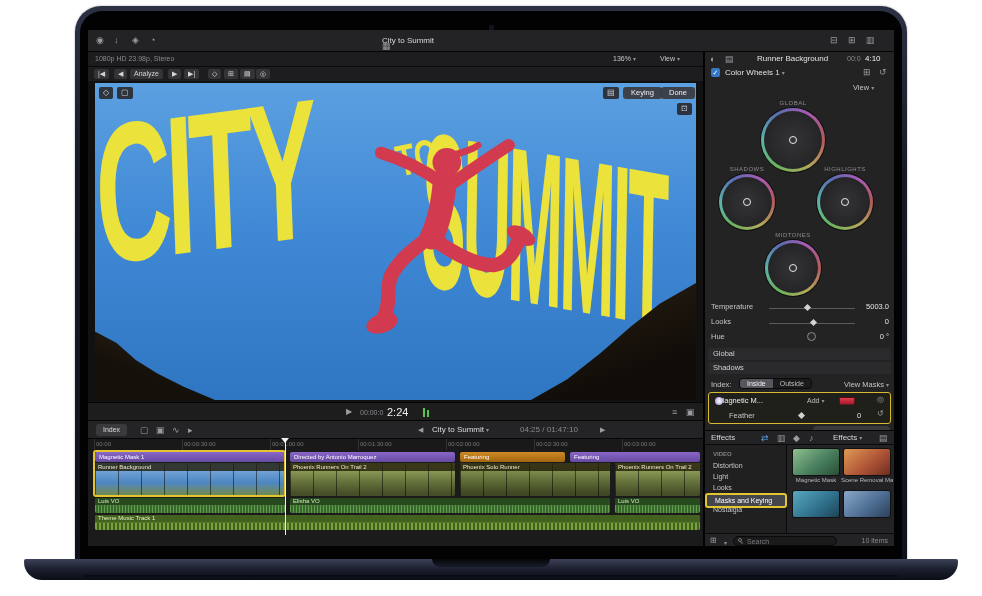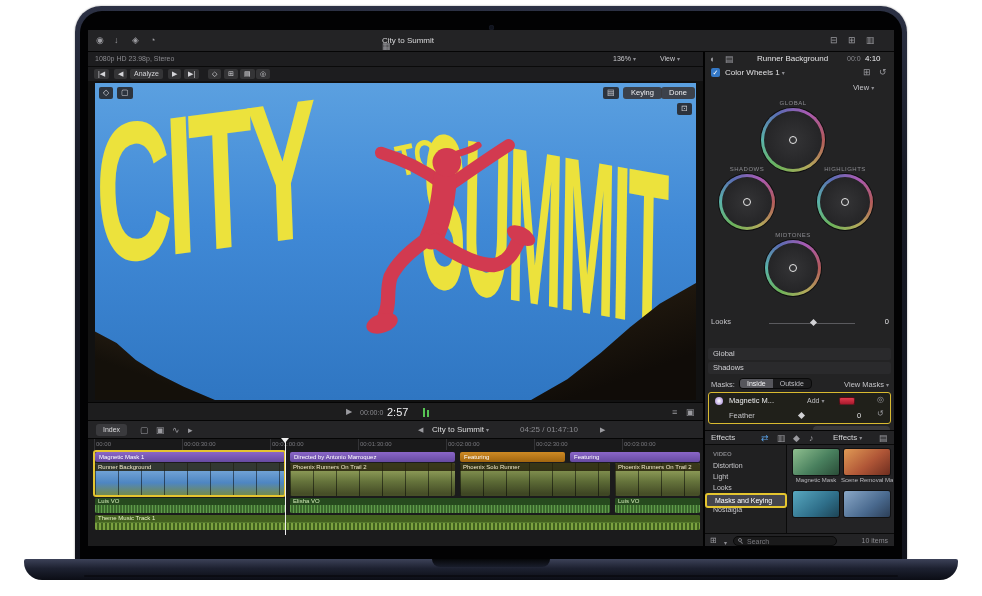--- a/index.html
+++ b/index.html
@@ -178,21 +178,21 @@
         <span class="oicon" style="left:508px;top:4px">▤</span>
         <span class="obtn" style="left:528px;top:4px">Keying</span>
         <span class="obtn" style="left:566px;top:4px">Done</span>
         <span class="oicon" style="left:582px;top:20px">⊡</span>
       </div>
     </div>
 
     <div class="transport">
       <span class="ico" style="position:absolute;left:258px;top:5px;font-size:8px">▶</span>
       <span class="t7 dim" style="position:absolute;left:272px;top:6px">00:00:0</span>
-      <span style="position:absolute;left:299px;top:3px;font-size:11px;color:#f0f0f2">2:57</span>
+      <span style="position:absolute;left:299px;top:3px;font-size:11px;color:#f0f0f2">2:24</span>
       <span class="meter" style="left:335px;top:5px;height:9px"></span>
       <span class="meter" style="left:339px;top:7px;height:7px"></span>
       <span class="ico" style="position:absolute;left:584px;top:5px">≡</span>
       <span class="ico" style="position:absolute;left:598px;top:5px">▣</span>
     </div>
 
     <div class="tltb">
       <span class="idx">Index</span>
       <span class="ico" style="position:absolute;left:52px;top:5px">▢</span>
       <span class="ico" style="position:absolute;left:68px;top:5px">▣</span>
@@ -290,42 +290,53 @@
 
       <span class="wlab" style="left:58px;top:48px;width:60px">GLOBAL</span>
       <div class="wheel" style="left:56px;top:56px;width:64px;height:64px"></div>
       <span class="wlab" style="left:12px;top:114px;width:60px">SHADOWS</span>
       <div class="wheel" style="left:14px;top:122px;width:56px;height:56px"></div>
       <span class="wlab" style="left:110px;top:114px;width:60px">HIGHLIGHTS</span>
       <div class="wheel" style="left:112px;top:122px;width:56px;height:56px"></div>
       <span class="wlab" style="left:58px;top:180px;width:60px">MIDTONES</span>
       <div class="wheel" style="left:60px;top:188px;width:56px;height:56px"></div>
 
+      <div class="row" style="top:248px;height:14px">
+        <span class="t75" style="position:absolute;left:6px;top:2px;color:#c4c4c8">Temperature</span>
+        <span class="track" style="left:64px;top:8px;width:86px"></span>
+        <span class="thumbk" style="left:100px;top:7px"></span>
+        <span class="t75" style="position:absolute;right:5px;top:2px;color:#e4e4e6">5003.0</span>
+      </div>
       <div class="row" style="top:263px;height:14px">
         <span class="t75" style="position:absolute;left:6px;top:2px;color:#c4c4c8">Looks</span>
         <span class="track" style="left:64px;top:8px;width:86px"></span>
         <span class="thumbk" style="left:106px;top:7px"></span>
         <span class="t75" style="position:absolute;right:5px;top:2px;color:#e4e4e6">0</span>
       </div>
+      <div class="row" style="top:278px;height:14px">
+        <span class="t75" style="position:absolute;left:6px;top:2px;color:#c4c4c8">Hue</span>
+        <span class="knob" style="left:102px;top:2px"></span>
+        <span class="t75" style="position:absolute;right:5px;top:2px;color:#e4e4e6">0 °</span>
+      </div>
 
       <div class="grp" style="top:296px">Global</div>
       <div class="grp" style="top:310px">Shadows</div>
 
       <div class="row" style="top:325px;height:14px">
-        <span class="t75" style="position:absolute;left:6px;top:3px;color:#c4c4c8">Masks:</span>
+        <span class="t75" style="position:absolute;left:6px;top:3px;color:#c4c4c8">Index:</span>
         <span class="seg" style="left:34px;top:1px">
           <span class="on">Inside</span>
           <span>Outside</span>
         </span>
         <span class="t75" style="position:absolute;right:5px;top:3px;color:#c4c4c8"><span>View Masks</span><span class="caret">▾</span></span>
       </div>
 
       <div class="maskbox">
         <span style="position:absolute;left:6px;top:4px;width:8px;height:8px;border-radius:50%;background:radial-gradient(circle,#fff,#9a7ad0)"></span>
-        <span class="t75" style="position:absolute;left:20px;top:3px;color:#ececee">Magnetic M...</span>
+        <span class="t75" style="position:absolute;left:9px;top:3px;color:#ececee">Magnetic M...</span>
         <span class="t7" style="position:absolute;left:98px;top:4px;color:#c0c0c4"><span>Add</span><span class="caret">▾</span></span>
         <span class="swatch" style="left:130px;top:4px"></span>
         <span class="ico" style="position:absolute;left:168px;top:3px;font-size:8px">◎</span>
         <span class="t75" style="position:absolute;left:20px;top:18px;color:#c4c4c8">Feather</span>
         <span class="thumbk" style="left:90px;top:22px"></span>
         <span class="t75" style="position:absolute;left:148px;top:18px;color:#e4e4e6">0</span>
         <span class="ico" style="position:absolute;left:168px;top:17px;font-size:8px">↺</span>
       </div>
 
       <span class="savebtn">Save Effects Preset</span>

